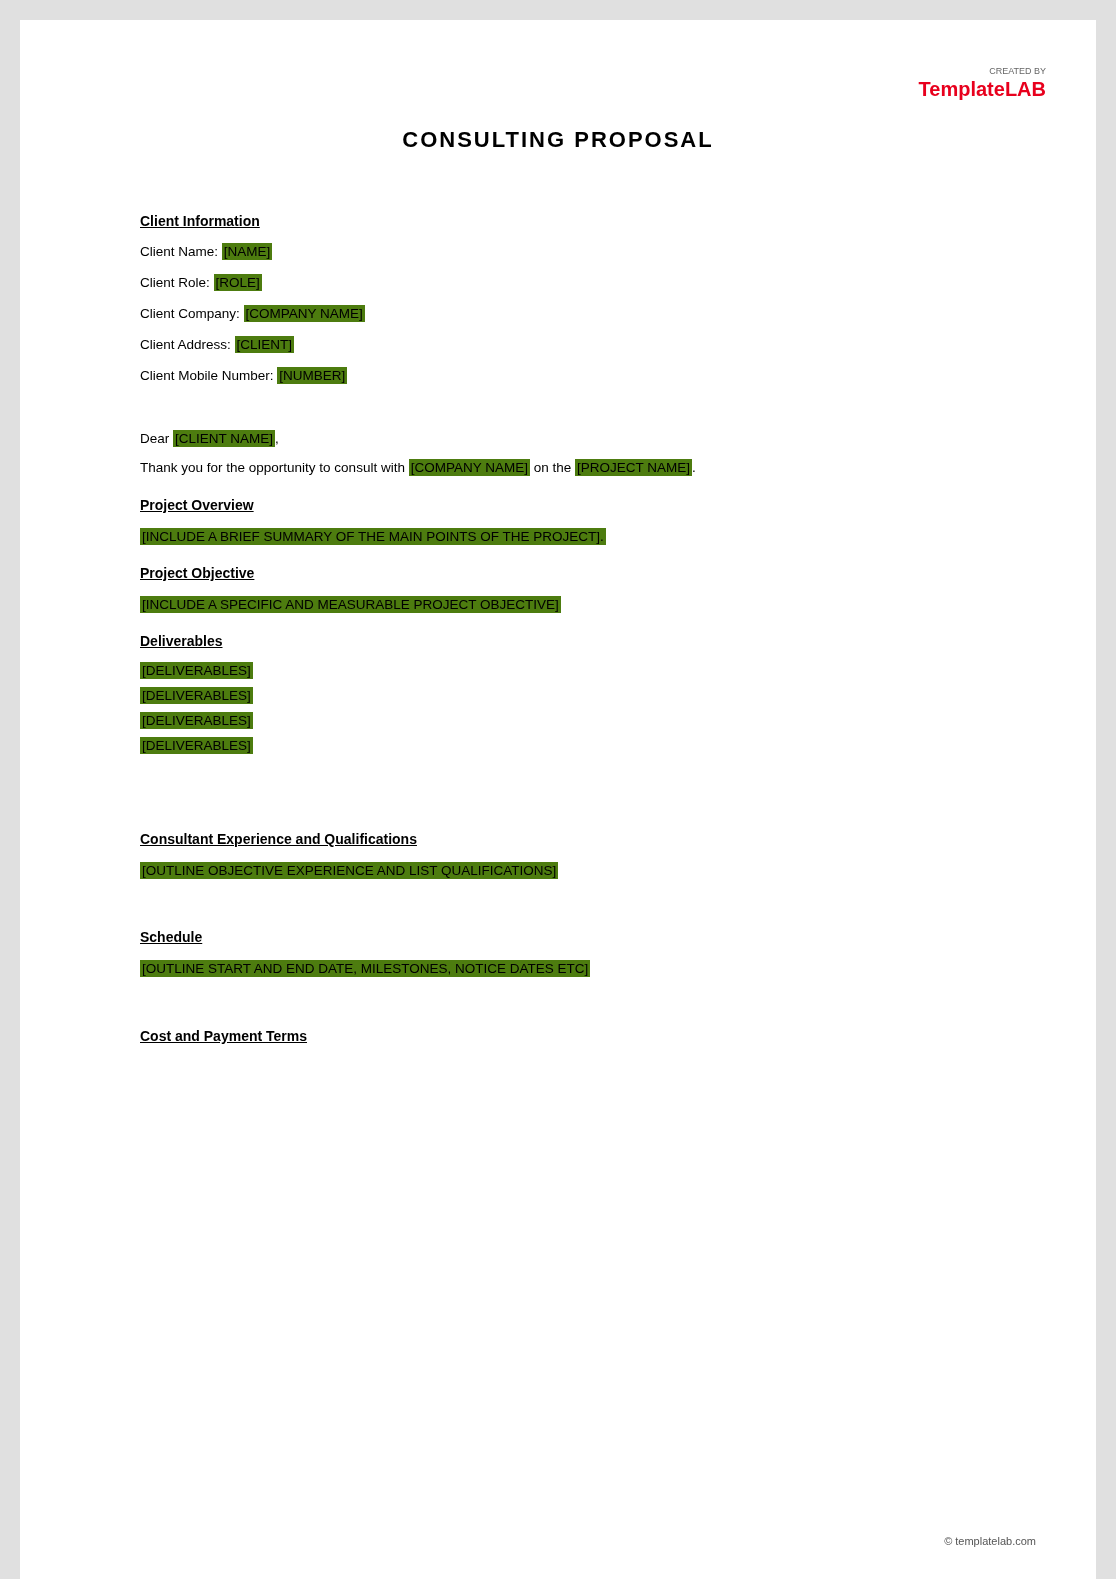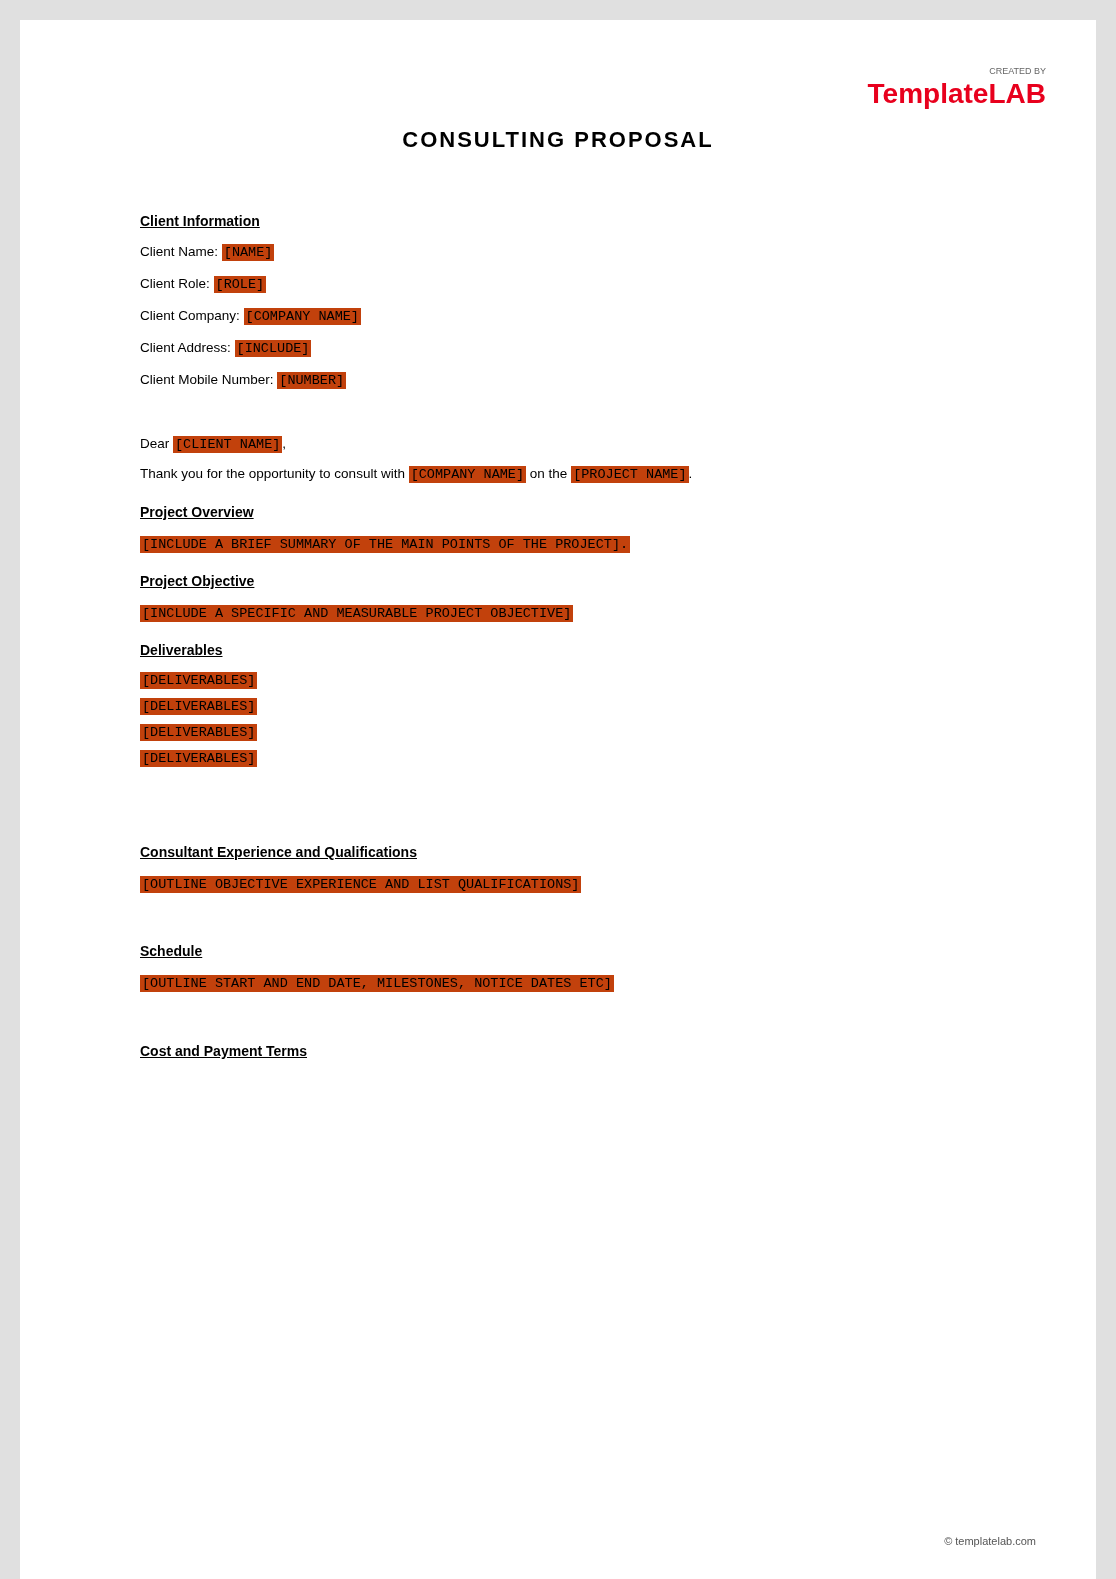--- a/index.html
+++ b/index.html
@@ -35,21 +35,21 @@
 
     .created-by {
       font-size: 9px;
       color: #666;
       display: block;
       text-align: right;
       margin-bottom: 2px;
     }
 
     .logo-text {
-      font-size: 28px;
+      font-size: 20px;
       font-weight: bold;
       color: #222;
       font-family: Arial, sans-serif;
     }
 
     .logo-text span {
       color: #e8001d;
     }
 
     .page-title {
@@ -71,23 +71,22 @@
     }
 
     .field-row {
       font-size: 13.5px;
       color: #000;
       margin-bottom: 12px;
       line-height: 1.4;
     }
 
     .highlight {
-      background-color: #c2410c;
+      background-color: #4d7c0f;
       padding: 1px 2px;
-      font-family: Liberation Mono, monospace;
     }
 
     .dear-line {
       font-size: 13.5px;
       color: #000;
       margin-bottom: 12px;
       margin-top: 46px;
     }
 
     .body-text {
@@ -151,21 +150,21 @@
 
     <div class="field-row">
       <span>Client Role: </span><span class="highlight">[ROLE]</span>
     </div>
 
     <div class="field-row">
       <span>Client Company: </span><span class="highlight">[COMPANY NAME]</span>
     </div>
 
     <div class="field-row">
-      <span>Client Address: </span><span class="highlight">[INCLUDE]</span>
+      <span>Client Address: </span><span class="highlight">[CLIENT]</span>
     </div>
 
     <div class="field-row">
       <span>Client Mobile Number: </span><span class="highlight">[NUMBER]</span>
     </div>
   </div>
 
   <div class="dear-line">
     <span>Dear </span><span class="highlight">[CLIENT NAME]</span><span>,</span>
   </div>

